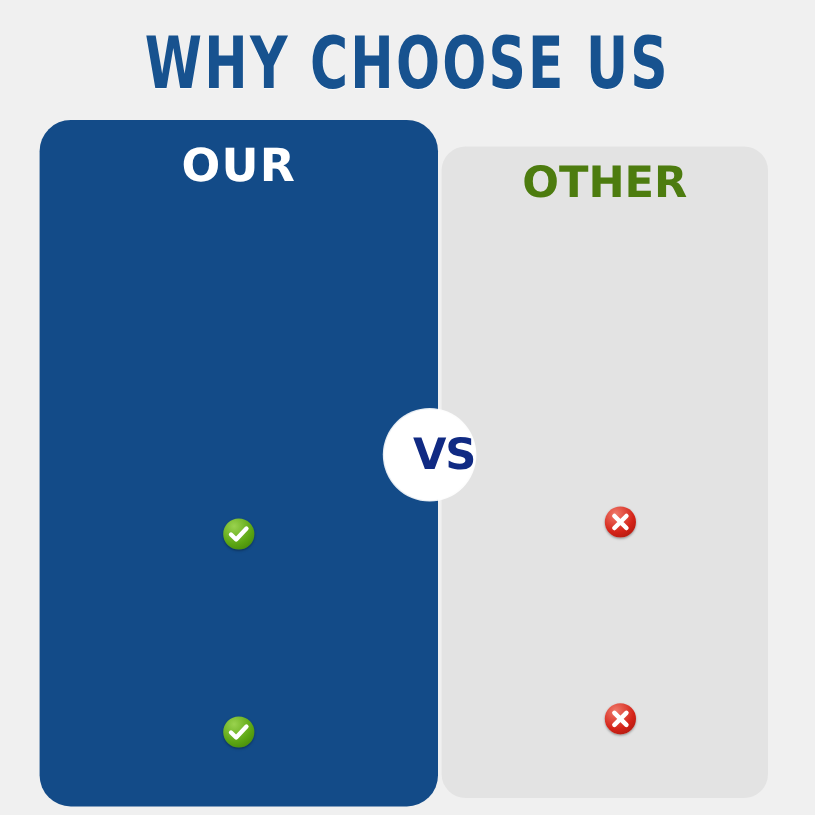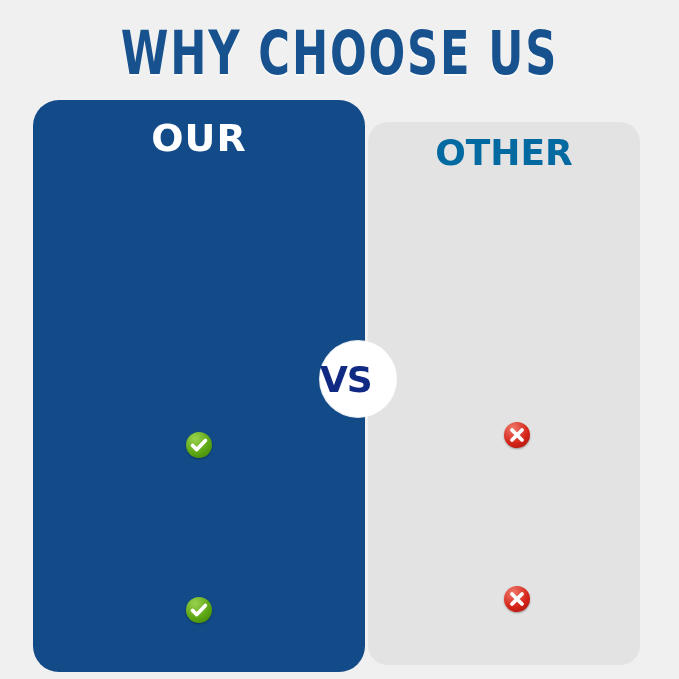--- a/index.html
+++ b/index.html
@@ -66,21 +66,21 @@
   }
   .heading-our {
     top: 16px;
     font-size: 38px;
     color: #ffffff;
     letter-spacing: 1px;
   }
   .heading-other {
     top: 10px;
     font-size: 36px;
-    color: #0369a1;
+    color: #4d7c0f;
     letter-spacing: 0px;
   }
 
   
   .hero {
     position: absolute;
   }
   .hero-our { left: 73px; top: 136px; width: 186px; height: 168px; }
   .hero-other { left: 439px; top: 148px; width: 134px; height: 152px; }
 
@@ -404,21 +404,21 @@
     position: absolute;
     left: 320px;
     top: 341px;
     width: 76px;
     height: 76px;
     border-radius: 50%;
     background: #ffffff;
     z-index: 20;
     display: flex;
     align-items: center;
-    justify-content: flex-start;
+    justify-content: flex-end;
     box-shadow: 0 0 0 1px rgba(255,255,255,0.9);
   }
   .vs-text {
     font-family: "DejaVu Sans", sans-serif;
     font-weight: bold;
     font-size: 36px;
     color: #102a83;
     letter-spacing: -1px;
   }
 </style>

